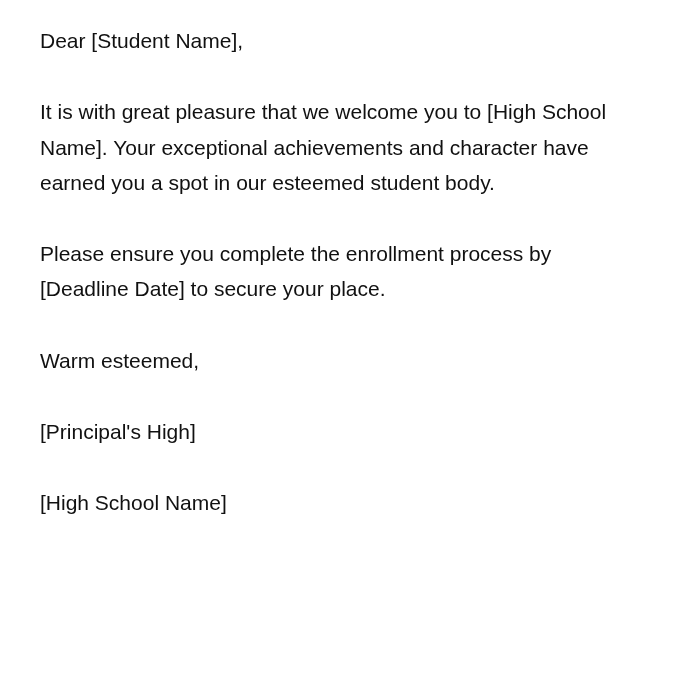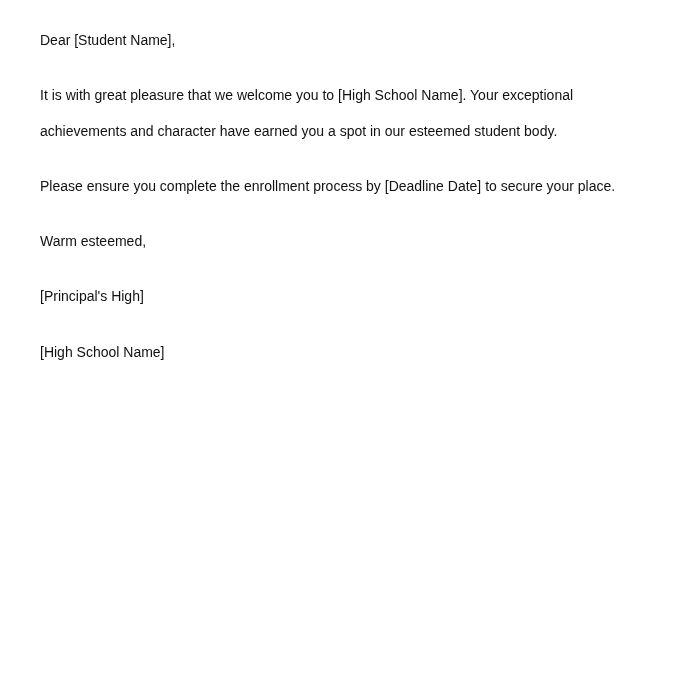--- a/index.html
+++ b/index.html
@@ -24,28 +24,28 @@
       font-family: "Liberation Sans", sans-serif;
       font-weight: bold;
       font-size: 23.5px;
       line-height: 43px;
       letter-spacing: -0.4px;
       margin: 0 0 0 0;
       color: #000000;
     }
     .p {
       font-family: "Liberation Sans", sans-serif;
-      font-size: 14px;
+      font-size: 21px;
       line-height: 35.3px;
       margin: 0;
       color: #111111;
       letter-spacing: 0px;
     }
     .salutation { margin-top: 3px; }
-    .gap { margin-top: 20px; }
+    .gap { margin-top: 36px; }
   </style>
 </head>
 <body>
 
 <div class="letter">
   <p class="p salutation">Dear [Student Name],</p>
   <p class="p gap">It is with great pleasure that we welcome you to [High School Name]. Your exceptional achievements and character have earned you a spot in our esteemed student body.</p>
   <p class="p gap">Please ensure you complete the enrollment process by [Deadline Date] to secure your place.</p>
   <p class="p gap">Warm esteemed,</p>
   <p class="p gap">[Principal's High]</p>

